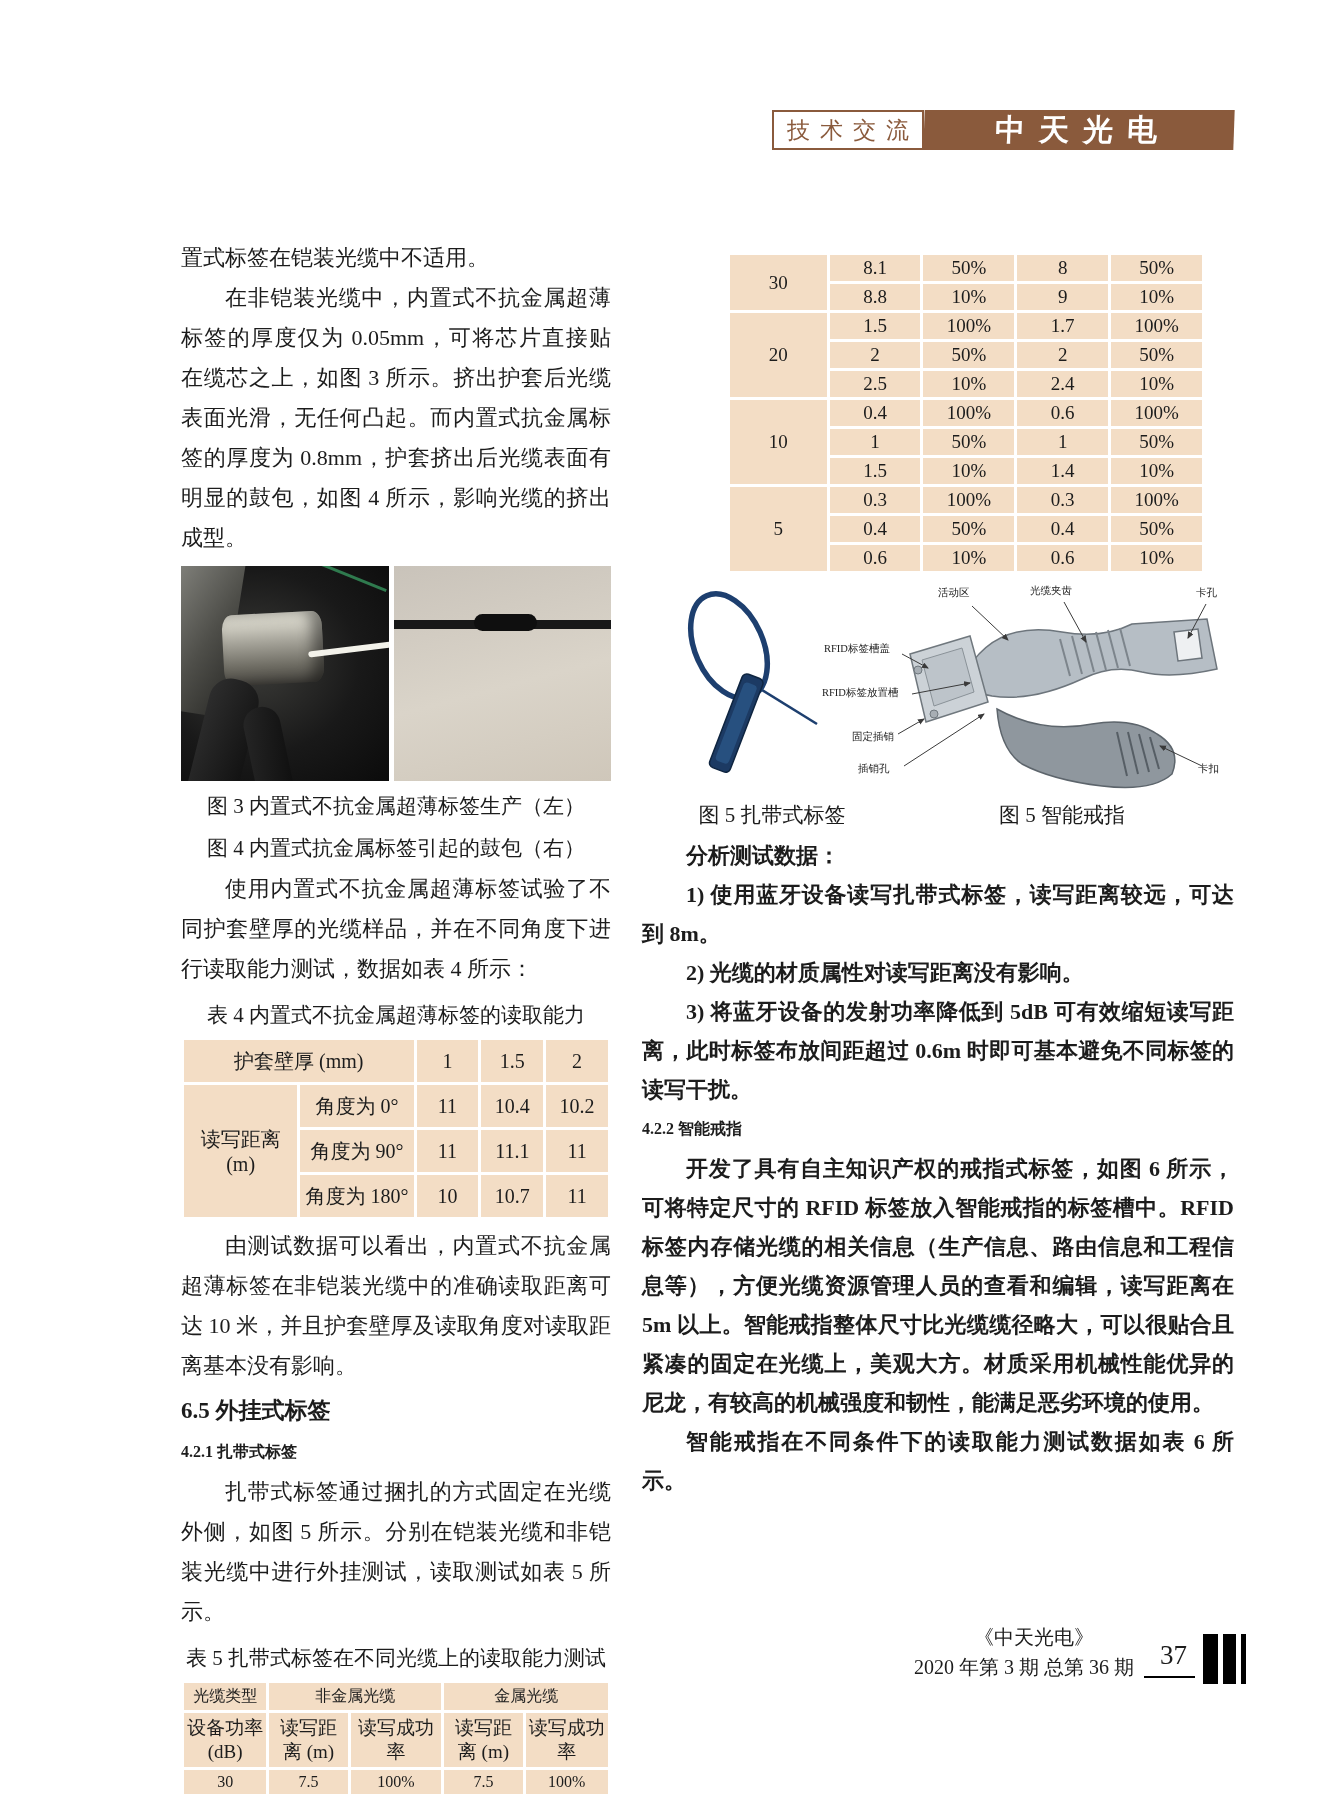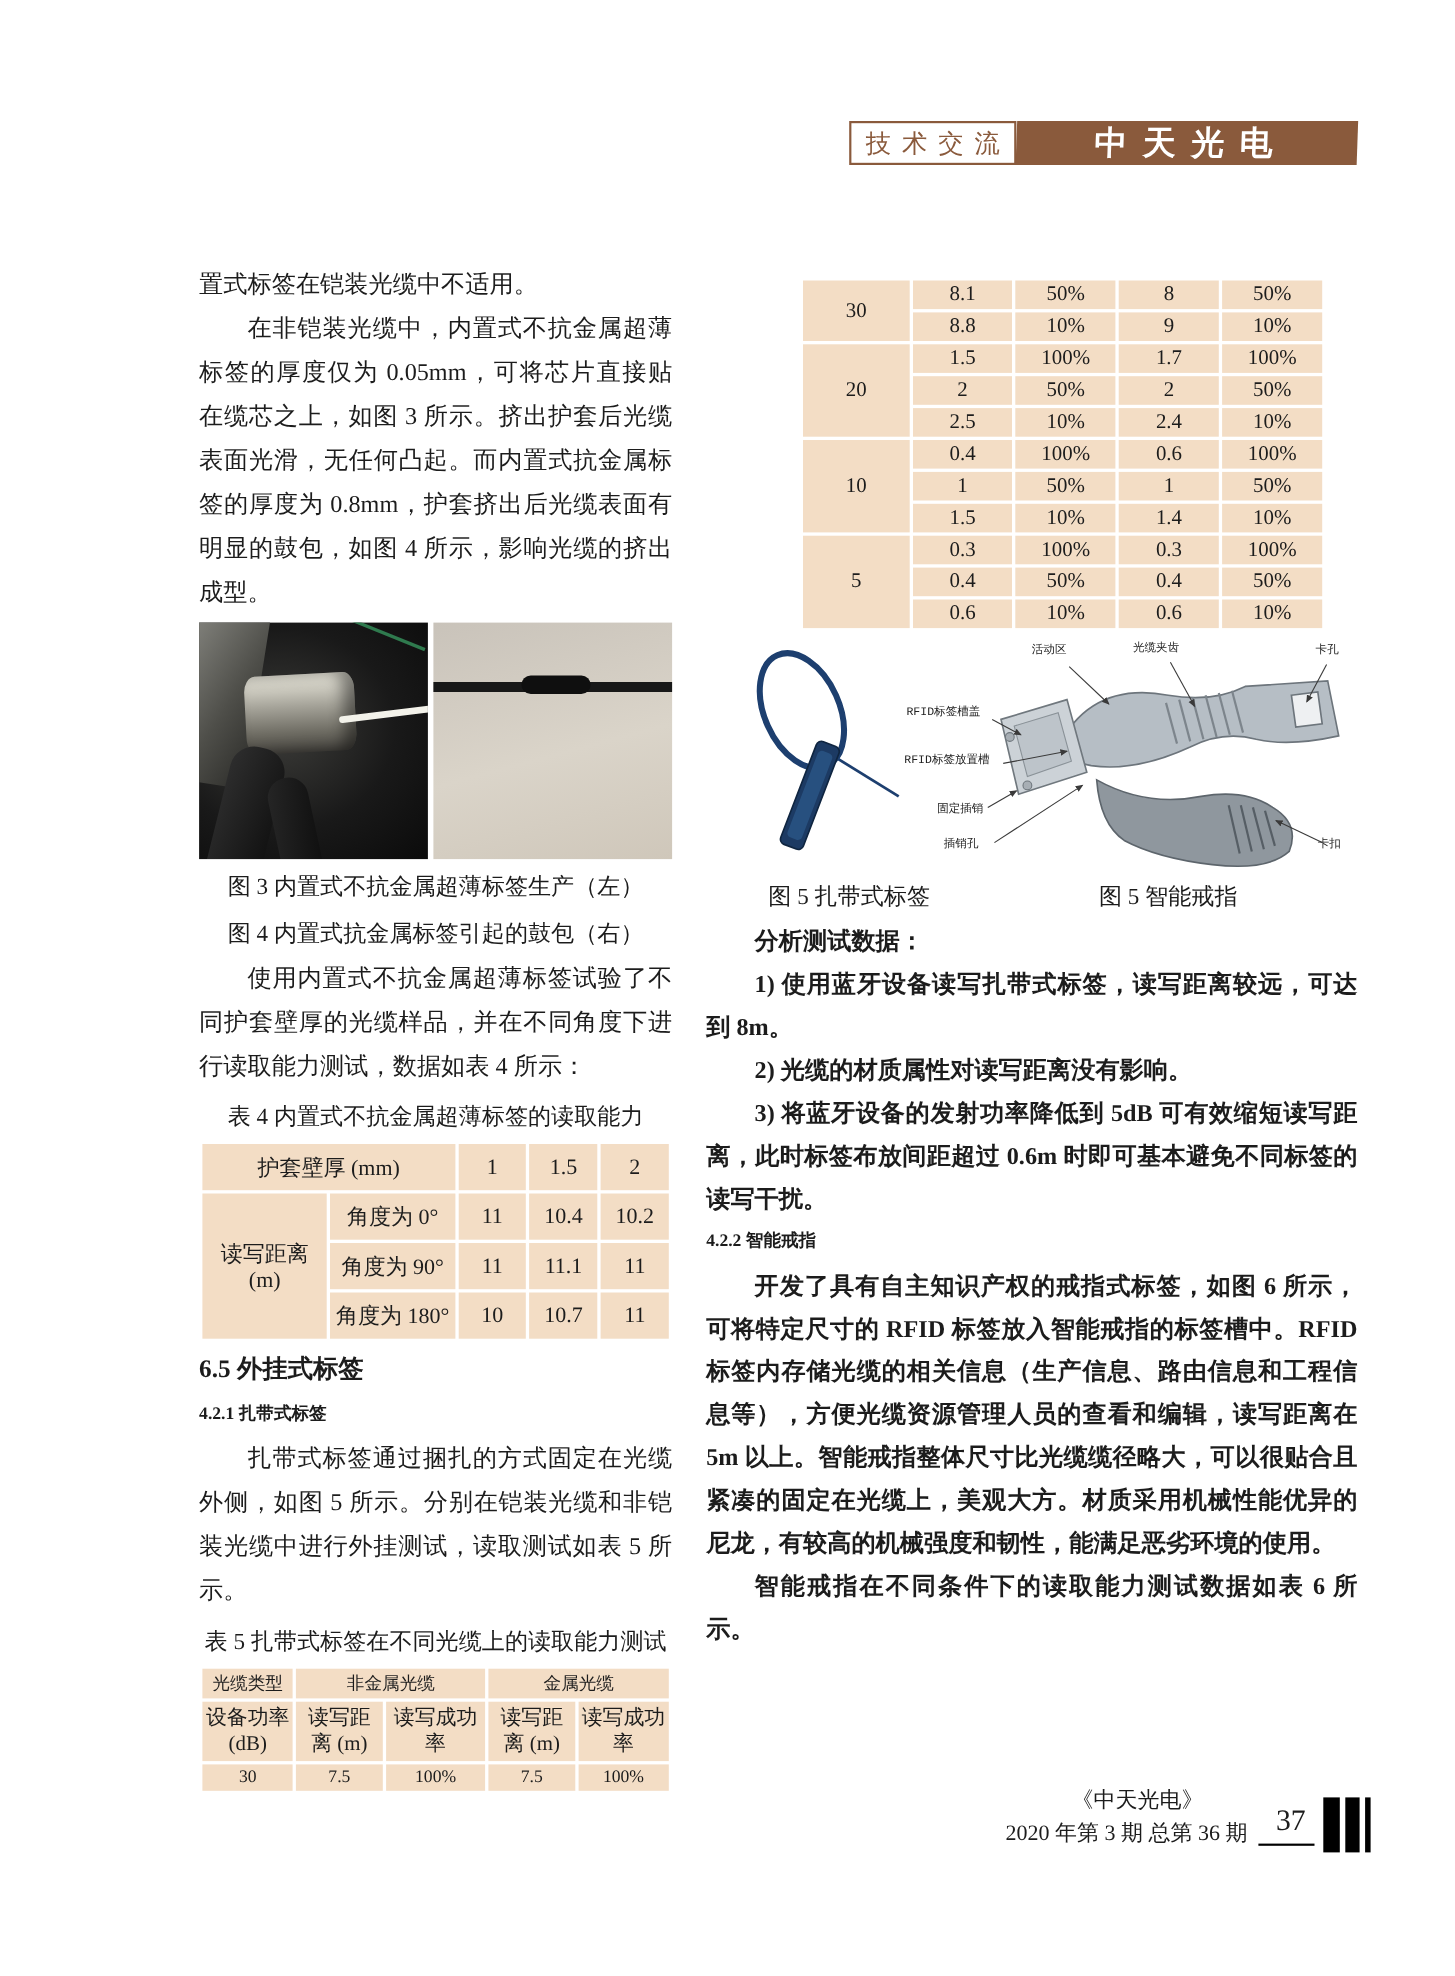--- a/index.html
+++ b/index.html
@@ -61,21 +61,21 @@
   .p3-hose2{position:absolute;left:34%;bottom:-20%;width:18%;height:55%;background:linear-gradient(100deg,#262626,#0d0d0d);border-radius:18px;transform:rotate(-12deg);}
   .photo4{width:217px;background:linear-gradient(165deg,#c9c3ba,#dad4c9 55%,#cfc7ba);}
   .p4-cable{position:absolute;top:25%;left:-2%;width:104%;height:9px;background:#181818;border-radius:4px;}
   .p4-bump{position:absolute;top:22.5%;left:37%;width:29%;height:17px;background:#0f0f0f;border-radius:9px;}
   
   .figures{position:relative;height:208px;margin-top:10px;}
   .fig5{position:absolute;left:15px;top:0;width:170px;height:205px;}
   .fig6{position:absolute;left:180px;top:0;width:412px;height:208px;}
   .fig6 .lbl{
     position:absolute;font-size:10.5px;line-height:13px;color:#222;
-    font-family:Liberation Mono, monospace;white-space:nowrap;
+    font-family:Liberation Serif, serif;white-space:nowrap;
   }
   .figcaps{display:flex;margin-top:2px;}
   .figcap5{width:230px;margin-left:15px;}
   .figcap6{width:280px;margin-left:35px;}
   
   .footer{position:absolute;top:1622px;left:598px;width:500px;text-align:right;}
   .footer .l1{font-size:20px;line-height:30px;padding-right:48px;}
   .footer .l2{font-size:20px;line-height:30px;padding-right:8px;}
   .pagenum{position:absolute;top:1638px;left:1100px;display:flex;align-items:flex-start;}
   .pagenum .num{font-size:27px;line-height:34px;padding:0 8px 4px 16px;border-bottom:2px solid #000;}
@@ -141,20 +141,21 @@
       </tr>
       <tr>
         <td>角度为 180°</td>
         <td>10</td>
         <td>10.7</td>
         <td>11</td>
       </tr>
     </tbody>
       </table>
 
+    <p class="para indent" style="margin-top:6px">由测试数据可以看出，内置式不抗金属超薄标签在非铠装光缆中的准确读取距离可达 10 米，并且护套壁厚及读取角度对读取距离基本没有影响。</p>
 
     <p class="h2">6.5 外挂式标签</p>
     <p class="h3">4.2.1 扎带式标签</p>
 
     <p class="para indent">扎带式标签通过捆扎的方式固定在光缆外侧，如图 5 所示。分别在铠装光缆和非铠装光缆中进行外挂测试，读取测试如表 5 所示。</p>
 
     <p class="tbl-title">表 5  扎带式标签在不同光缆上的读取能力测试</p>
     <table class="tbl t5">
       <tbody>
           <tr>

